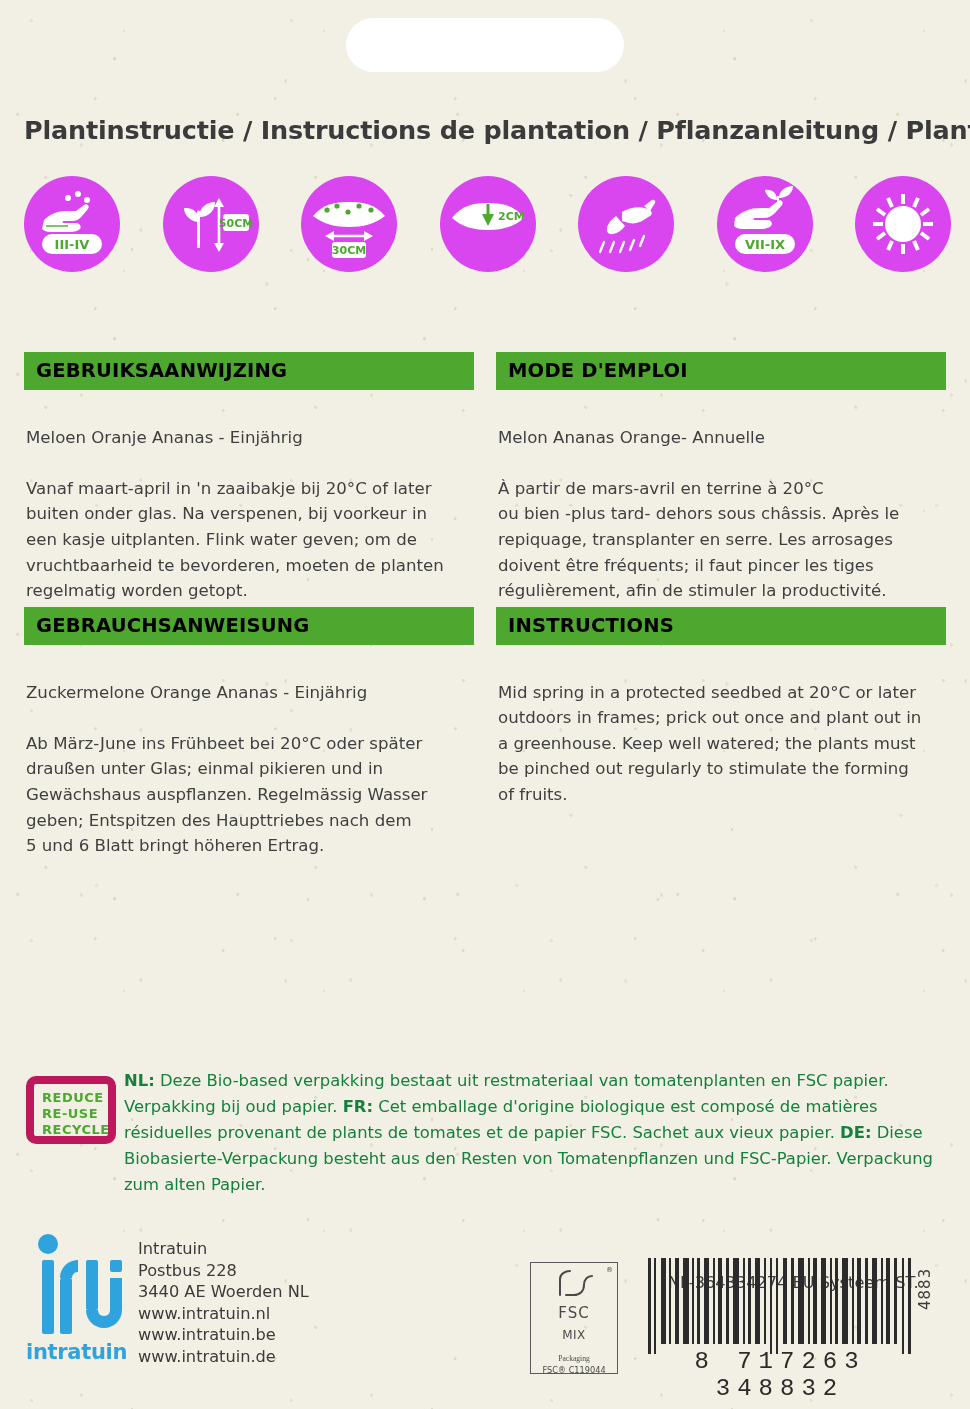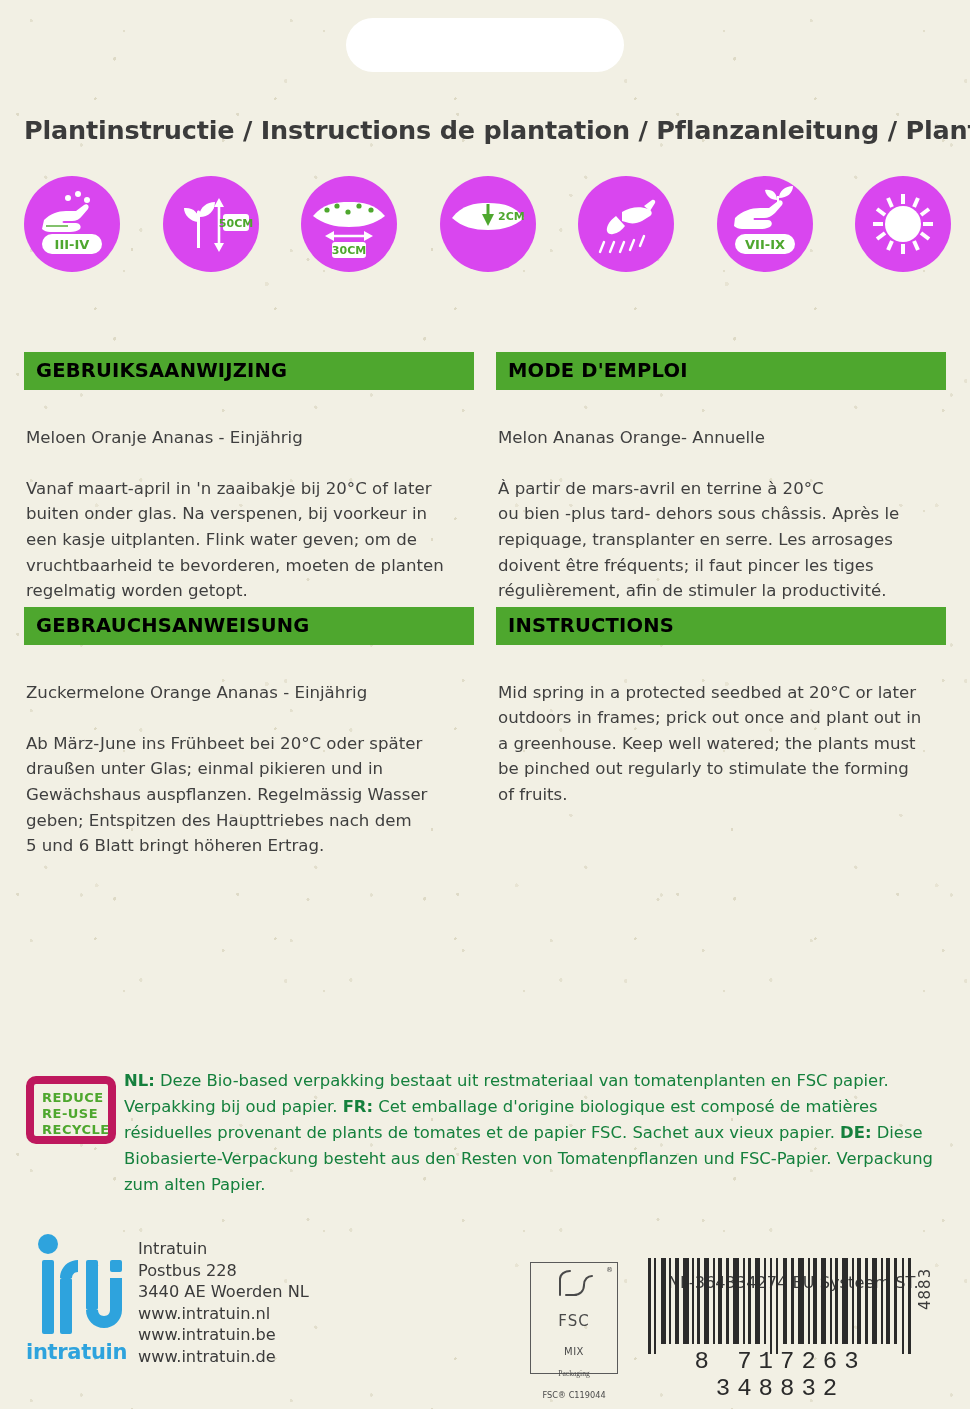--- a/index.html
+++ b/index.html
@@ -184,24 +184,24 @@
     left: 530px;
     top: 1262px;
     width: 88px;
     height: 112px;
     border: 1.5px solid #5a5a5a;
     box-sizing: border-box;
     text-align: center;
     color: #4a4a4a;
   }
   .fsc-mark { margin-top: 6px; }
-  .fsc-word { font-size: 15px; letter-spacing: 1px; margin-top: 9px; }
-  .fsc-mix { font-size: 10px; margin-top: 16px; letter-spacing: .5px; }
+  .fsc-word { font-size: 15px; letter-spacing: 1px; margin-top: 1px; }
+  .fsc-mix { font-size: 12px; margin-top: 6px; letter-spacing: .5px; }
   .fsc-pack { font-size: 7.6px; margin-top: 12px; font-family: Liberation Serif, serif; }
-  .fsc-code { font-size: 8.2px; margin-top: 12px; }
+  .fsc-code { font-size: 8.2px; margin-top: 2px; }
   .fsc-reg { position: absolute; right: 4px; top: 3px; font-size: 7px; }
 
   .ean-code {
     position: absolute;
     left: 668px;
     top: 1232px;
     font-size: 16.2px;
     color: #3b3b3b;
     margin-top: 41px;
   }

